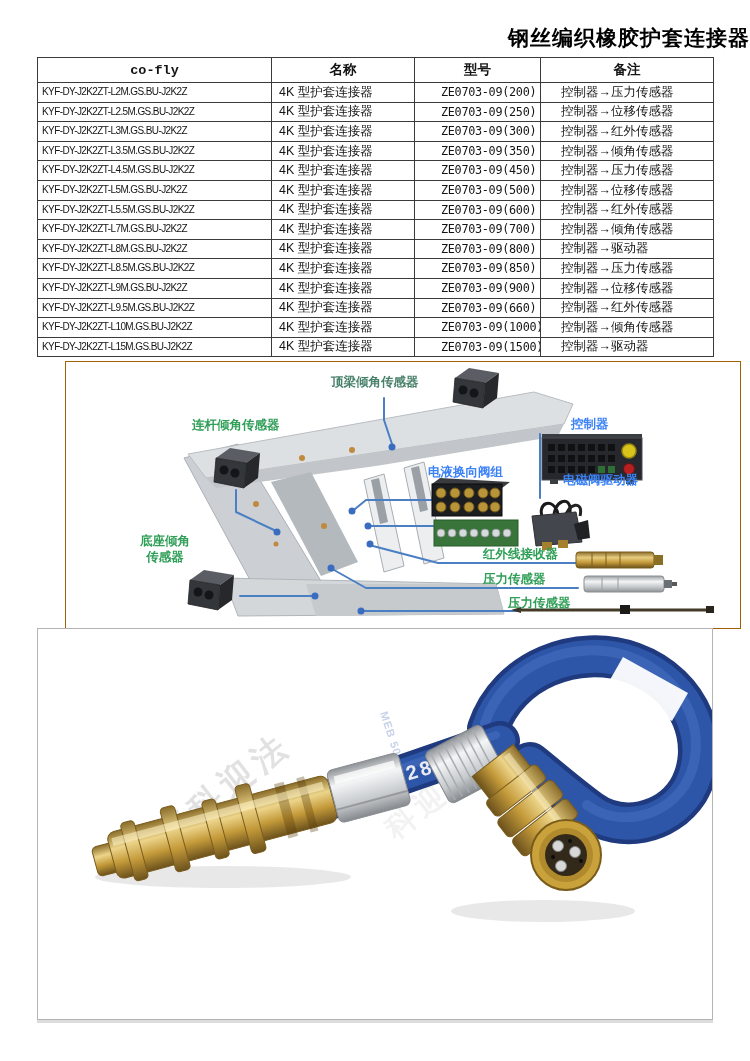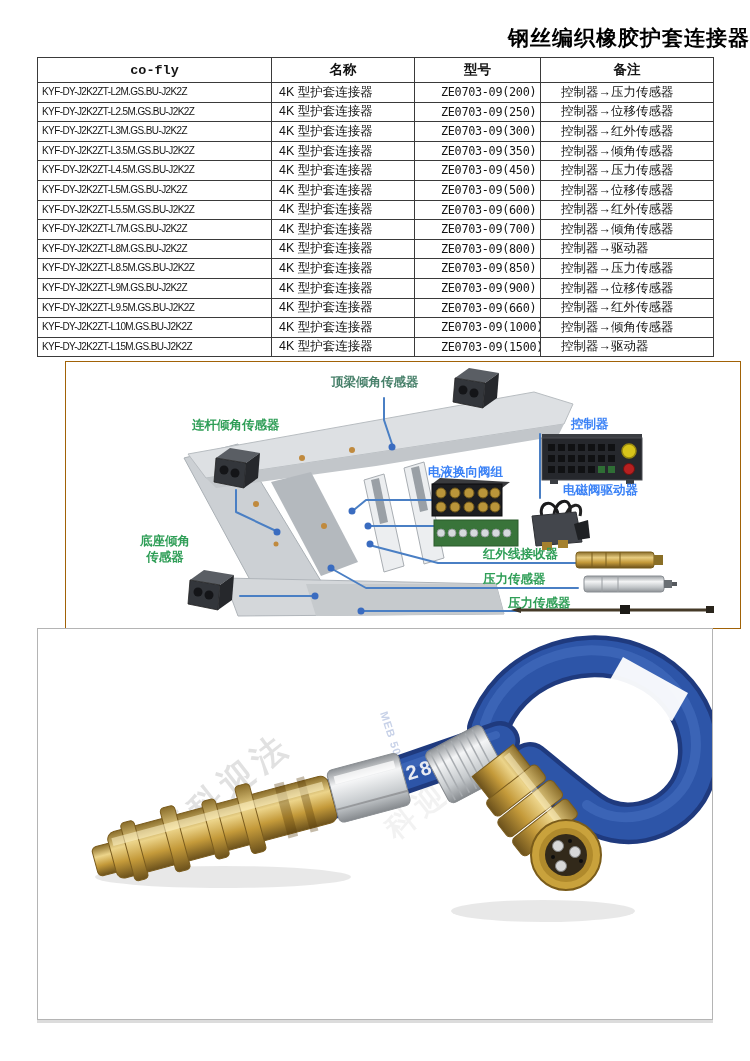--- a/index.html
+++ b/index.html
@@ -318,21 +318,21 @@
     </svg>
 
     <div class="dlabel lbl-teal" style="left:265px;top:13px;">顶梁倾角传感器</div>
     <div class="dlabel lbl-green" style="left:126px;top:56px;">连杆倾角传感器</div>
     <div class="dlabel lbl-green" style="left:54px;top:172px;width:90px;text-align:center;">
       <div>底座倾角</div>
       <div>传感器</div>
     </div>
     <div class="dlabel lbl-dark" style="left:505px;top:55px;">控制器</div>
     <div class="dlabel lbl-dark" style="left:362px;top:103px;">电液换向阀组</div>
-    <div class="dlabel lbl-dark" style="left:497px;top:121px;">电磁阀驱动器</div>
+    <div class="dlabel lbl-dark" style="left:497px;top:111px;">电磁阀驱动器</div>
     <div class="dlabel lbl-green" style="left:417px;top:185px;">红外线接收器</div>
     <div class="dlabel lbl-green" style="left:417px;top:210px;">压力传感器</div>
     <div class="dlabel lbl-green" style="left:442px;top:234px;">压力传感器</div>
   </div>
 
   <div class="photo-box">
     <div class="watermark wm-1">上海科迎法</div>
     <div class="watermark wm-2">科迎法</div>
 
     <svg width="674" height="388" viewBox="0 0 674 388">

